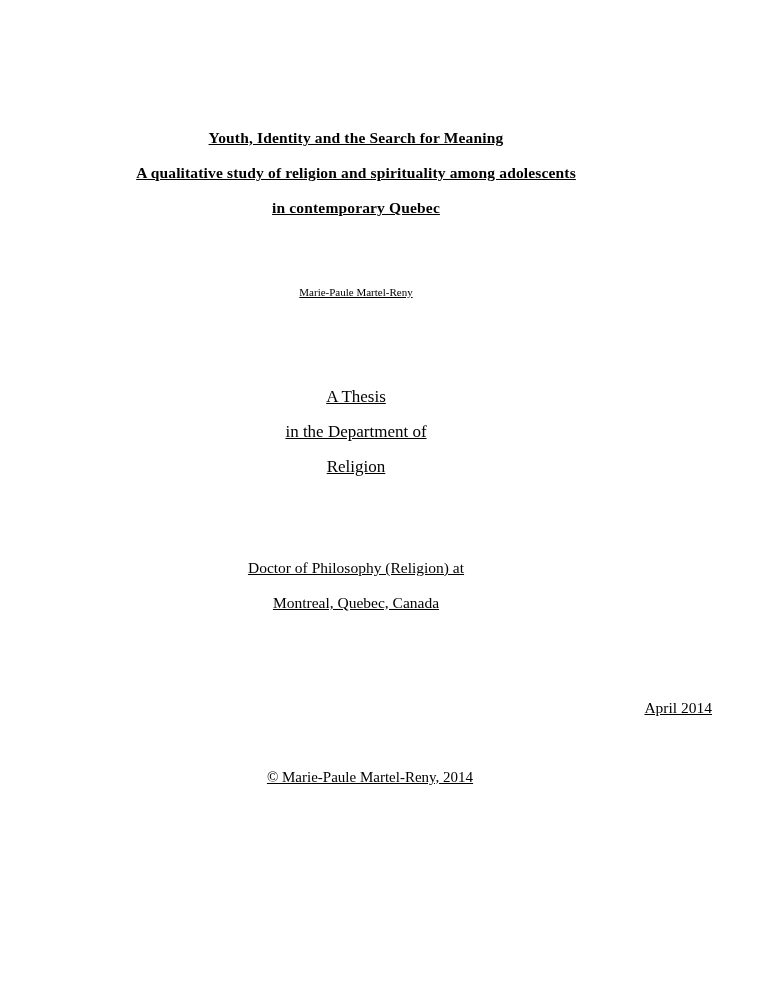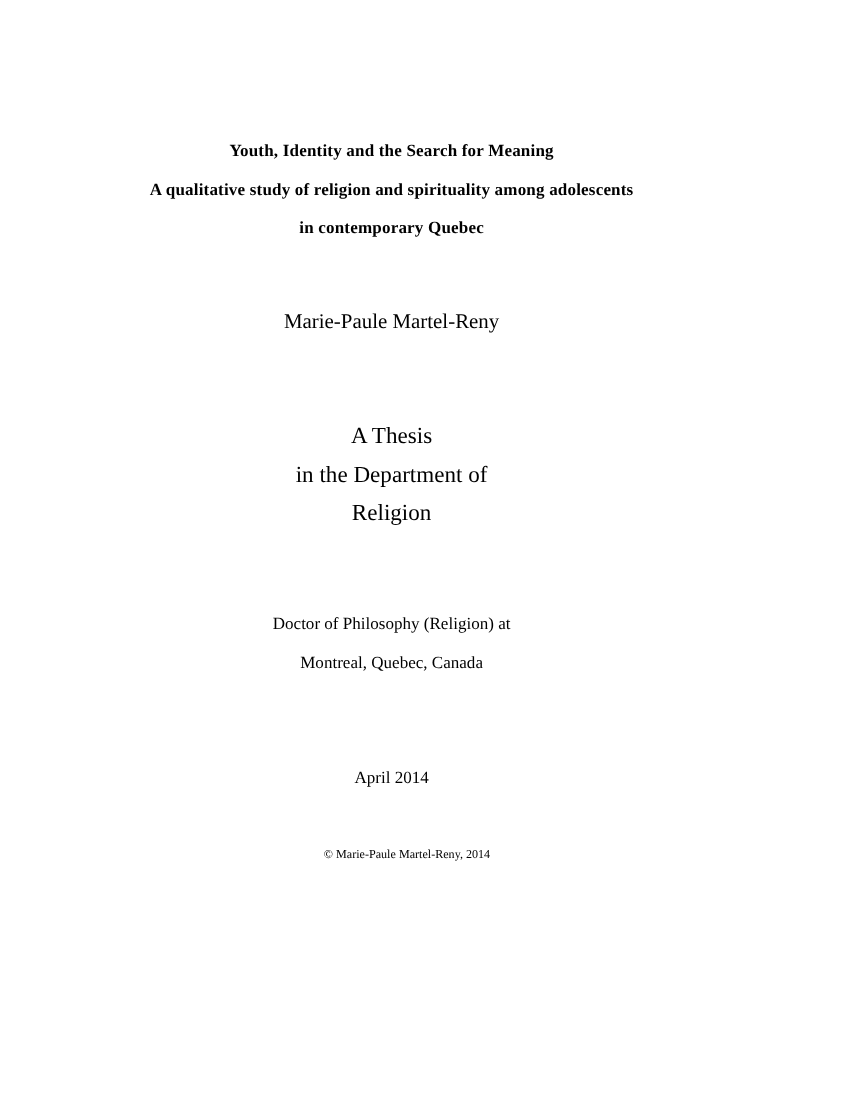--- a/index.html
+++ b/index.html
@@ -20,63 +20,65 @@
     height: 994px;
     background: #ffffff;
     box-sizing: border-box;
   }
   .content {
     position: absolute;
     left: 0;
     top: 0;
     width: 712px;
     text-align: center;
+    text-decoration: underline;
   }
   .title-block {
     margin-top: 120px;
   }
   .title-line {
     font-weight: bold;
     font-size: 15.5px;
     line-height: 35px;
     letter-spacing: 0.01em;
   }
   .author-block {
     margin-top: 50px;
   }
   .author-line {
-    font-size: 19px;
+    font-size: 11px;
     line-height: 35px;
   }
   .thesis-block {
     margin-top: 69px;
   }
   .thesis-line {
-    font-size: 21px;
+    font-size: 17px;
     line-height: 35px;
   }
   .degree-block {
     margin-top: 66px;
   }
   .degree-line {
     font-size: 15.5px;
     line-height: 35px;
   }
   .date-block {
     margin-top: 70px;
   }
   .date-line {
     font-size: 15.5px;
     line-height: 35px;
+    text-align: right;
   }
   .copyright-block {
     margin-top: 35px;
   }
   .copyright-line {
-    font-size: 11px;
+    font-size: 15px;
     line-height: 35px;
     padding-left: 28px;
   }
 </style>
 </head>
 <body>
 
 <div class="page">
   <div class="content">
 

